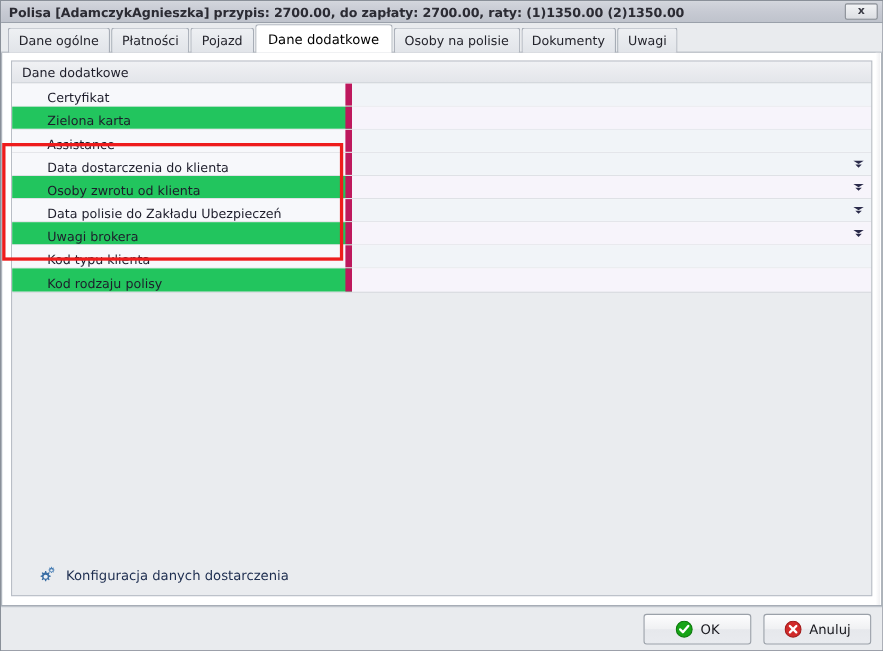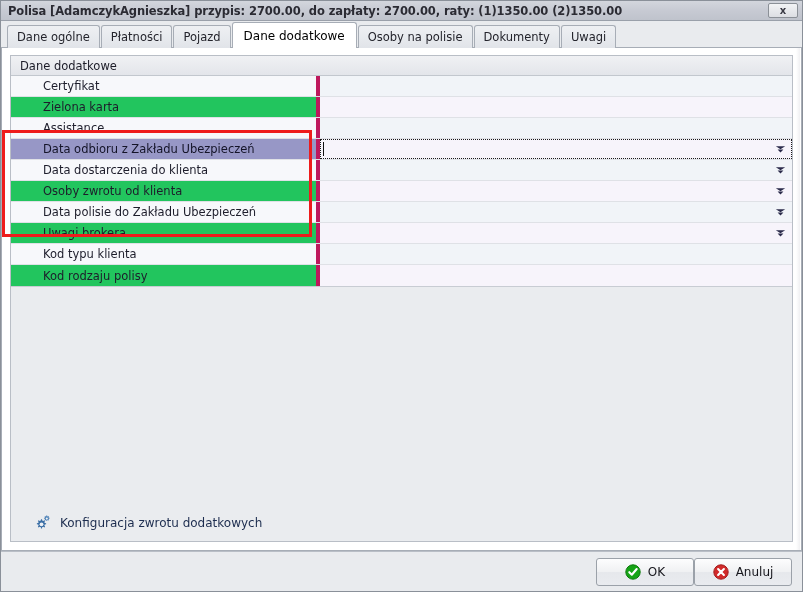--- a/index.html
+++ b/index.html
@@ -138,25 +138,25 @@
     display: flex;
     height: 21px;
     border-bottom: 1px solid #dfe1e6;
     position: relative;
   }
   .grid-row:last-child { border-bottom: none; }
   .cell-label {
     width: 309px;
     flex: 0 0 309px;
     display: flex;
-    align-items: center;
+    align-items: flex-end;
     padding-left: 32px;
     font-size: 11.5px;
     color: #1d1d2b;
-    border-right: 4px solid #be185d;
+    border-right: 6px solid #be185d;
     white-space: nowrap;
     overflow: hidden;
   }
   .cell-value {
     flex: 1 1 auto;
     display: flex;
     align-items: center;
     justify-content: flex-end;
     padding-right: 6px;
     position: relative;
@@ -226,21 +226,21 @@
   
   .footer {
     flex: 0 0 40px;
     height: 40px;
     background: #e9ebee;
     border-top: 1px solid #b9bec6;
     display: flex;
     align-items: center;
     justify-content: flex-end;
     padding-right: 10px;
-    gap: 0;
+    gap: 11px;
   }
   .btn {
     height: 28px;
     min-width: 98px;
     background: linear-gradient(to bottom, #fdfdfe 0%, #f0f1f3 48%, #e6e8ec 52%, #e9ebef 100%);
     border: 1px solid #9ba1a9;
     border-radius: 3px;
     display: flex;
     align-items: center;
     justify-content: center;
@@ -313,35 +313,20 @@
             <div class="cell-label">
               <span>Zielona karta</span>
             </div>
             <div class="cell-value"></div>
           </div>
           <div class="grid-row odd">
             <div class="cell-label">
               <span>Assistance</span>
             </div>
             <div class="cell-value"></div>
-          </div>
-          <div class="grid-row even selected">
-            <div class="cell-label">
-              <span>Data odbioru z Zakładu Ubezpieczeń</span>
-            </div>
-            <div class="cell-value">
-              <div class="dd-arrow">
-                <svg width="11" height="9" viewBox="0 0 11 9">
-                  <polygon points="0.8,1.2 10.2,1.2 5.5,4.2" fill="#2a2a4a"></polygon>
-                  <polygon points="2.6,4.6 8.4,4.6 5.5,7.4" fill="#2a2a4a"></polygon>
-                </svg>
-              </div>
-              <div class="focus-cell"></div>
-              <div class="caret"></div>
-            </div>
           </div>
           <div class="grid-row odd">
             <div class="cell-label">
               <span>Data dostarczenia do klienta</span>
             </div>
             <div class="cell-value">
               <div class="dd-arrow">
                 <svg width="11" height="9" viewBox="0 0 11 9">
                   <polygon points="0.8,1.2 10.2,1.2 5.5,4.2" fill="#2a2a4a"></polygon>
                   <polygon points="2.6,4.6 8.4,4.6 5.5,7.4" fill="#2a2a4a"></polygon>
@@ -410,21 +395,21 @@
             <g fill="#3a6ea5">
               <path d="M9.0 5.2 l1.0 0 0.25 1.35 a3.3 3.3 0 0 1 1.0 0.42 l1.15 -0.78 0.72 0.72 -0.78 1.15 a3.3 3.3 0 0 1 0.42 1.0 l1.35 0.25 0 1.0 -1.35 0.25 a3.3 3.3 0 0 1 -0.42 1.0 l0.78 1.15 -0.72 0.72 -1.15 -0.78 a3.3 3.3 0 0 1 -1.0 0.42 l-0.25 1.35 -1.0 0 -0.25 -1.35 a3.3 3.3 0 0 1 -1.0 -0.42 l-1.15 0.78 -0.72 -0.72 0.78 -1.15 a3.3 3.3 0 0 1 -0.42 -1.0 l-1.35 -0.25 0 -1.0 1.35 -0.25 a3.3 3.3 0 0 1 0.42 -1.0 l-0.78 -1.15 0.72 -0.72 1.15 0.78 a3.3 3.3 0 0 1 1.0 -0.42 z"></path>
             </g>
             <circle cx="9.5" cy="10.3" r="1.9" fill="#eef1f5"></circle>
             <g fill="#4a7fb5">
               <path d="M14.5 1.3 l0.62 0 0.16 0.84 a2.1 2.1 0 0 1 0.62 0.26 l0.72 -0.49 0.44 0.44 -0.49 0.72 a2.1 2.1 0 0 1 0.26 0.62 l0.84 0.16 0 0.62 -0.84 0.16 a2.1 2.1 0 0 1 -0.26 0.62 l0.49 0.72 -0.44 0.44 -0.72 -0.49 a2.1 2.1 0 0 1 -0.62 0.26 l-0.16 0.84 -0.62 0 -0.16 -0.84 a2.1 2.1 0 0 1 -0.62 -0.26 l-0.72 0.49 -0.44 -0.44 0.49 -0.72 a2.1 2.1 0 0 1 -0.26 -0.62 l-0.84 -0.16 0 -0.62 0.84 -0.16 a2.1 2.1 0 0 1 0.26 -0.62 l-0.49 -0.72 0.44 -0.44 0.72 0.49 a2.1 2.1 0 0 1 0.62 -0.26 z"></path>
             </g>
             <circle cx="14.8" cy="4.55" r="1.1" fill="#eef1f5"></circle>
           </svg>
         </span>
-        <span class="label">Konfiguracja zwrotu dodatkowych</span>
+        <span class="label">Konfiguracja danych dostarczenia</span>
       </div>
     </div>
   </div>
 
   <div class="footer">
     <div class="btn">
       <span class="btn-icon">
         <svg width="16" height="16" viewBox="0 0 16 16">
           <circle cx="8" cy="8" r="7.2" fill="#16a416" stroke="#0d7a0d" stroke-width="1"></circle>
           <path d="M4.3 8.2 L6.8 10.7 L11.7 5.0" stroke="#ffffff" stroke-width="2.1" fill="none" stroke-linecap="round" stroke-linejoin="round"></path>

